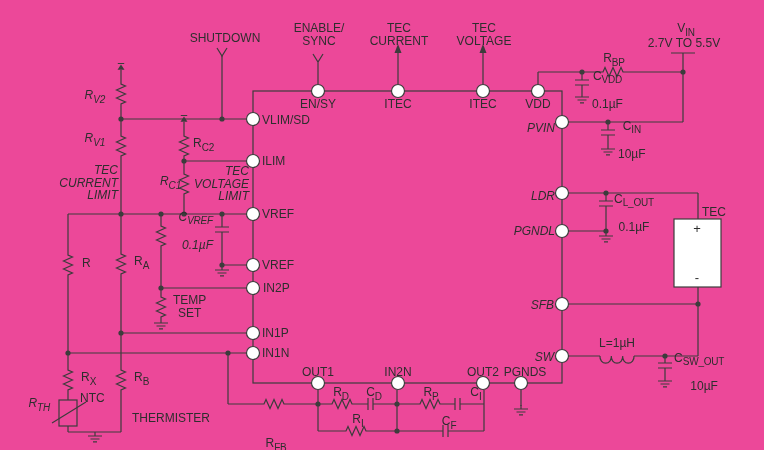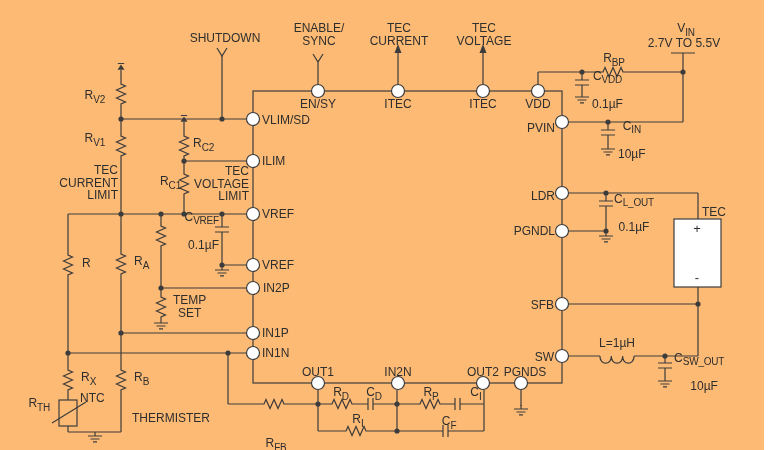--- a/index.html
+++ b/index.html
@@ -1,22 +1,22 @@
 <!DOCTYPE html>
 <html><head>
 <meta charset="utf-8">
 <style>
   html,body{margin:0;padding:0;background:#fff;}
-  .stage{position:relative;width:764px;height:450px;background:#fdba74;
+  .stage{position:relative;width:764px;height:450px;background:#ec4899;
          font-family:"Liberation Sans",sans-serif;overflow:hidden;}
   .stage svg{position:absolute;left:0;top:0;}
   .lbl{position:absolute;font-size:12px;line-height:1.06;color:#2e2e2e;white-space:pre-line;}
   .ctr{transform:translate(-50%,-50%);text-align:center;}
   .lft{transform:translateY(-50%);text-align:center;}
-  .rgt{transform:translate(-100%,-50%);text-align:right;}
+  .rgt{transform:translate(-100%,-50%);text-align:right;font-style:italic;}
   .lbl sub{font-size:10px;line-height:1;letter-spacing:-0.2px;}
   .big{font-size:13px;}
 </style>
 </head>
 <body>
 
 <div class="stage">
 
 <svg width="770" height="450" viewBox="0 0 770 450">
   <defs>
@@ -227,21 +227,21 @@
 <div class="lbl rgt" style="left:105px;top:97px"><span>R</span><sub>V2</sub></div>
 <div class="lbl rgt" style="left:105px;top:140px"><span>R</span><sub>V1</sub></div>
 <div class="lbl rgt" style="left:118px;top:183px">TEC
 CURRENT
 LIMIT</div>
 <div class="lbl lft" style="left:193px;top:145px"><span>R</span><sub>C2</sub></div>
 <div class="lbl rgt" style="left:181px;top:183px"><span>R</span><sub>C1</sub></div>
 <div class="lbl rgt" style="left:249px;top:184px">TEC
 VOLTAGE
 LIMIT</div>
-<div class="lbl rgt" style="left:219px;top:231px">
+<div class="lbl rgt" style="left:213px;top:231px">
   <div><span>C</span><sub>VREF</sub></div>
   <div>0.1µF</div>
 </div>
 <div class="lbl lft" style="left:82px;top:263px"><span>R</span></div>
 <div class="lbl lft" style="left:134px;top:263px"><span>R</span><sub>A</sub></div>
 <div class="lbl lft" style="left:173px;top:307px">TEMP
 SET</div>
 <div class="lbl lft" style="left:81px;top:379px"><span>R</span><sub>X</sub></div>
 <div class="lbl lft" style="left:134px;top:379px"><span>R</span><sub>B</sub></div>
 <div class="lbl rgt" style="left:50px;top:405px"><span>R</span><sub>TH</sub></div>

